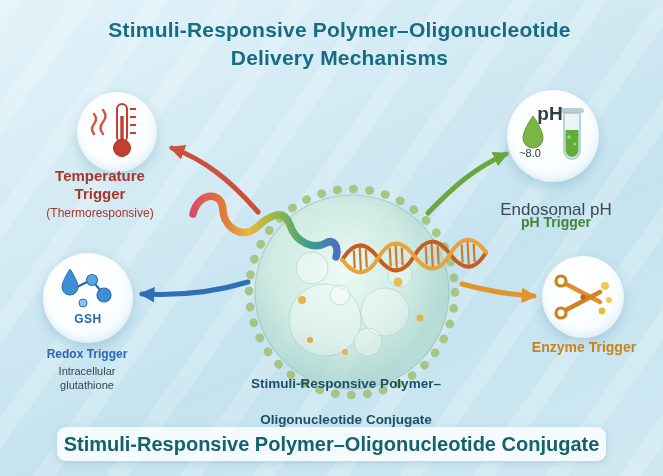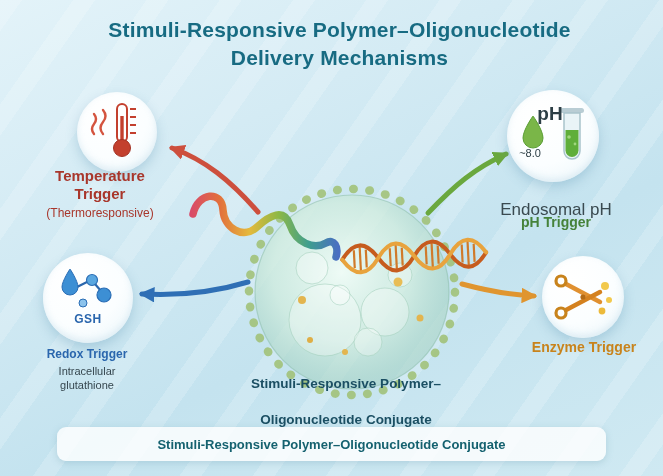--- a/index.html
+++ b/index.html
@@ -37,21 +37,21 @@
   .icon-text-ph{color:#2c3e45;font-weight:700;font-size:19px;}
   .icon-text-ph55{color:#2c3e45;font-size:11px;}
   .icon-text-gsh{color:#2a66ad;font-weight:700;font-size:12px;letter-spacing:0.5px;}
   .center-caption{color:#1b4f63;font-weight:700;font-size:13.5px;}
   .footer{
     position:absolute;left:57px;top:427px;width:549px;height:34px;
     background:rgba(255,255,255,0.80);border-radius:9px;
     box-shadow:0 2px 7px rgba(100,150,170,0.28);
     display:flex;align-items:center;justify-content:center;
   }
-  .footer span{color:#14616f;font-weight:700;font-size:13px;}
+  .footer span{color:#14616f;font-weight:700;font-size:20px;}
   svg{position:absolute;left:0;top:0;}
 </style>
 </head>
 <body>
 
 <div class="canvas">
   <div class="streaks"></div>
 
   <svg width="663" height="476" viewBox="0 0 663 476">
     <defs>

